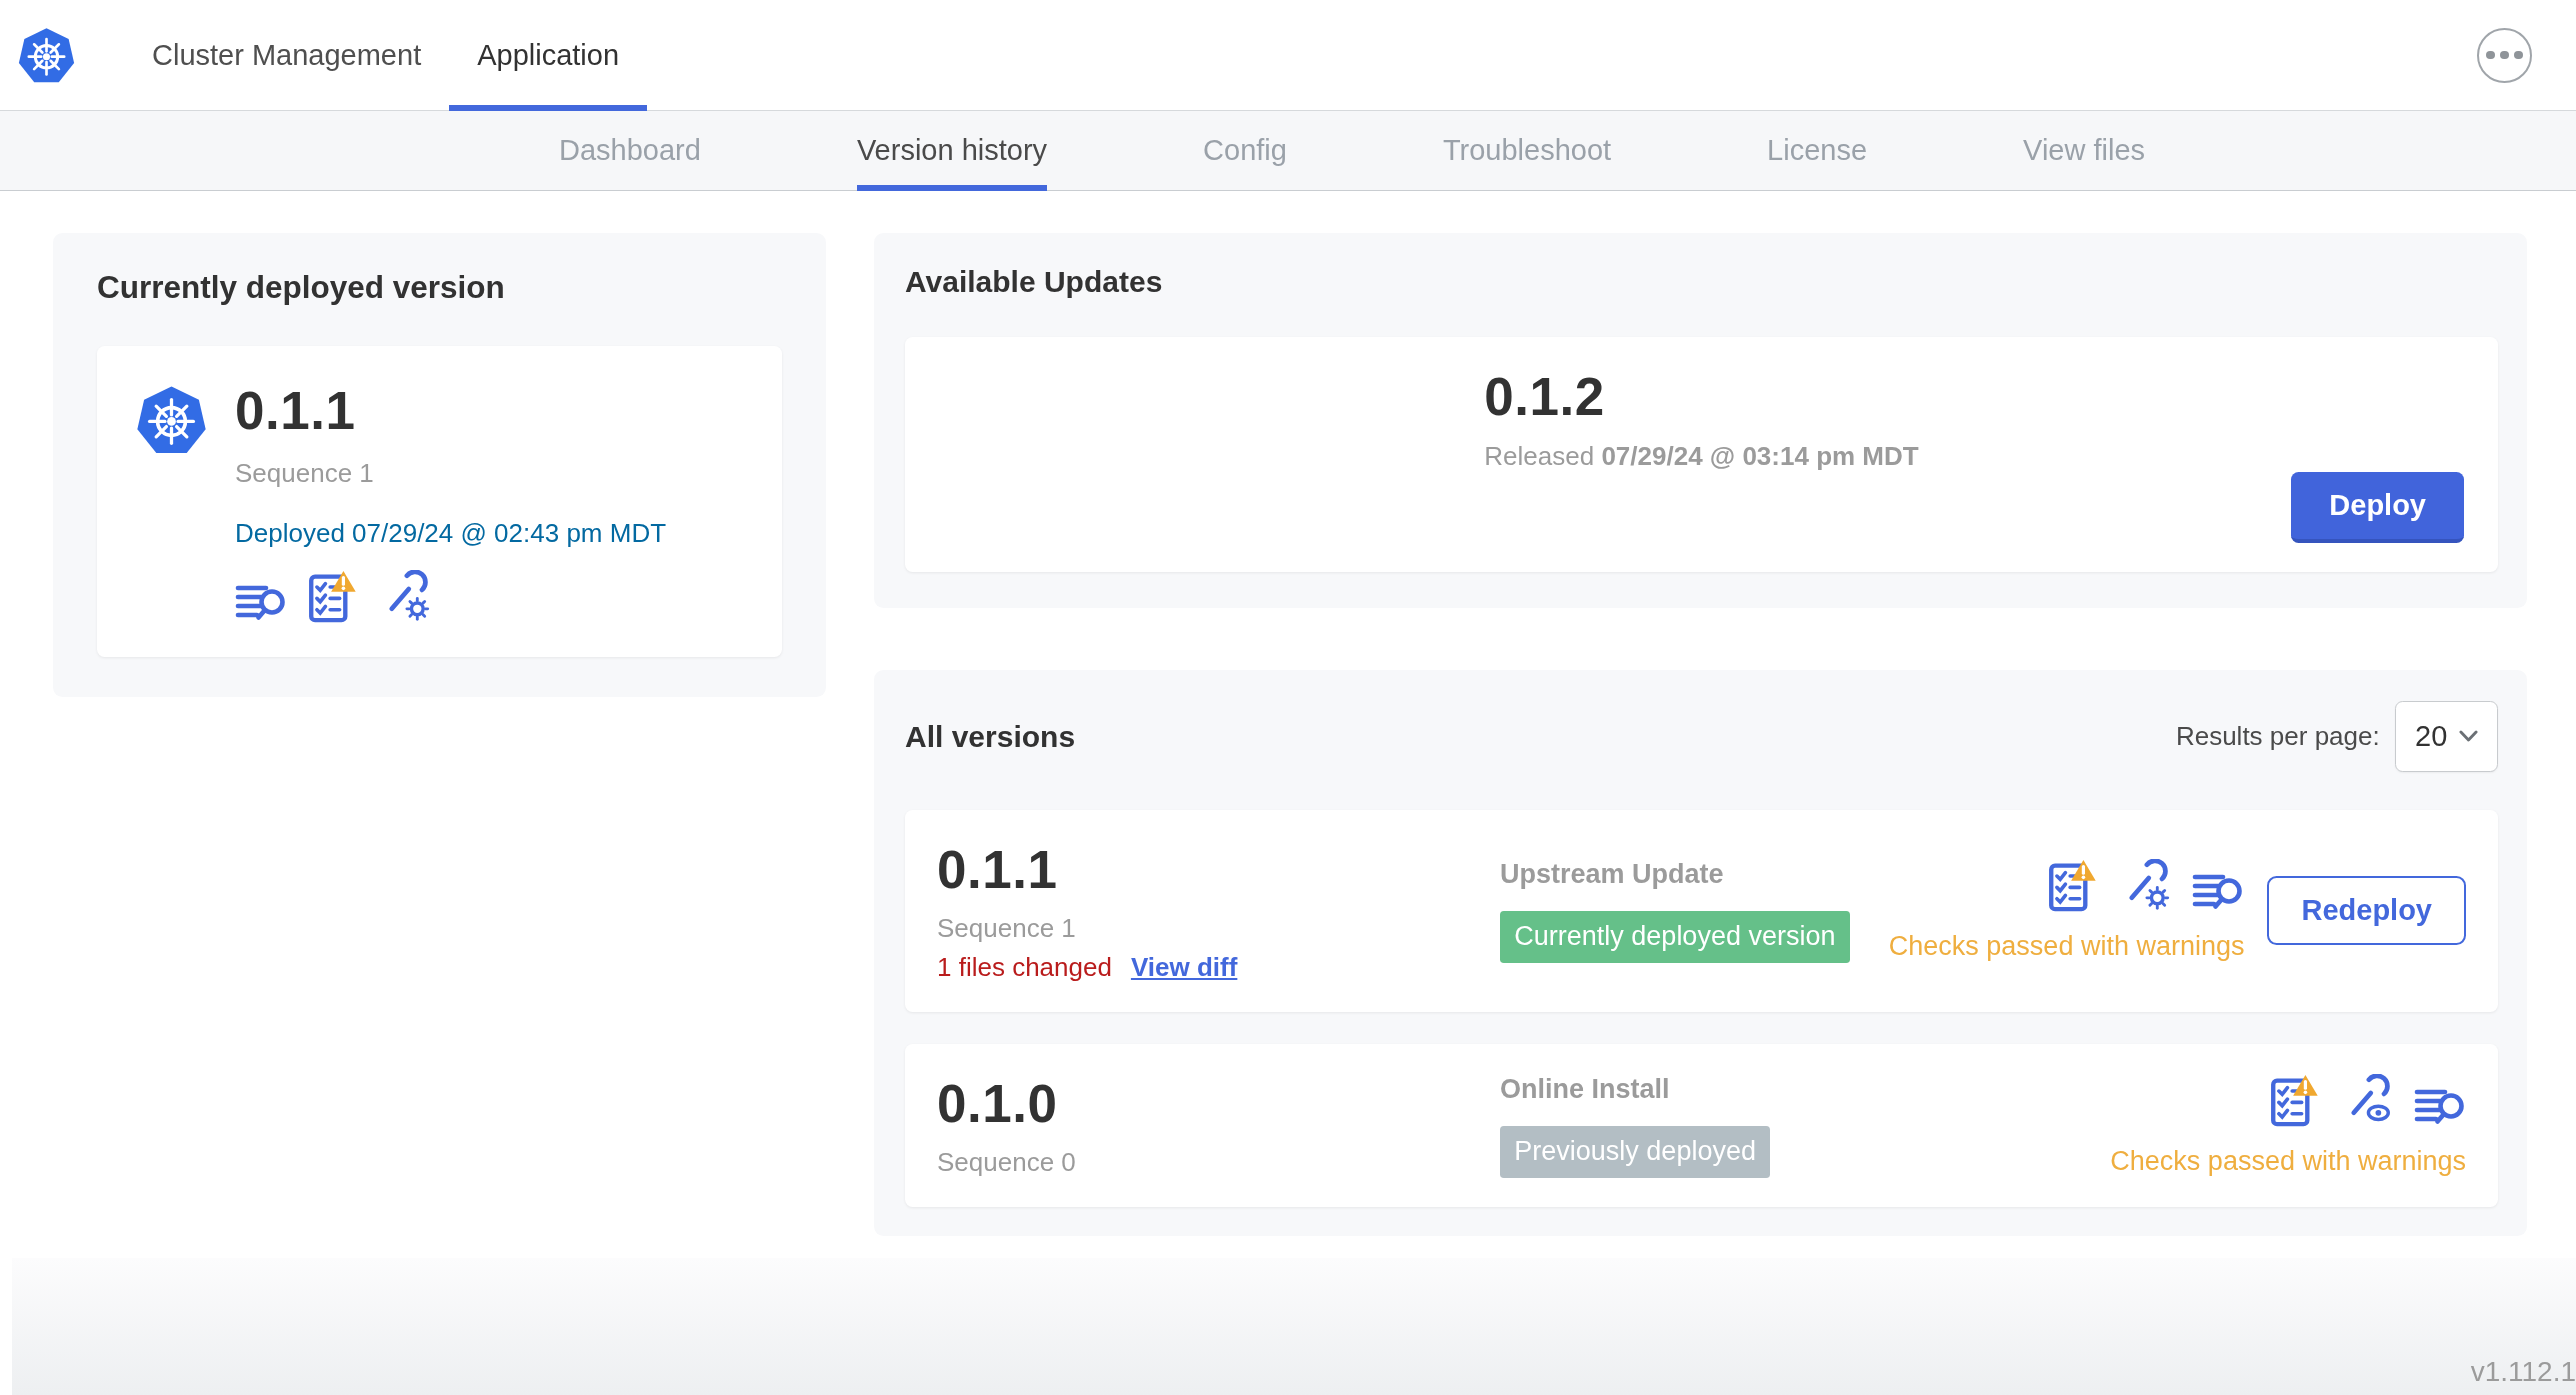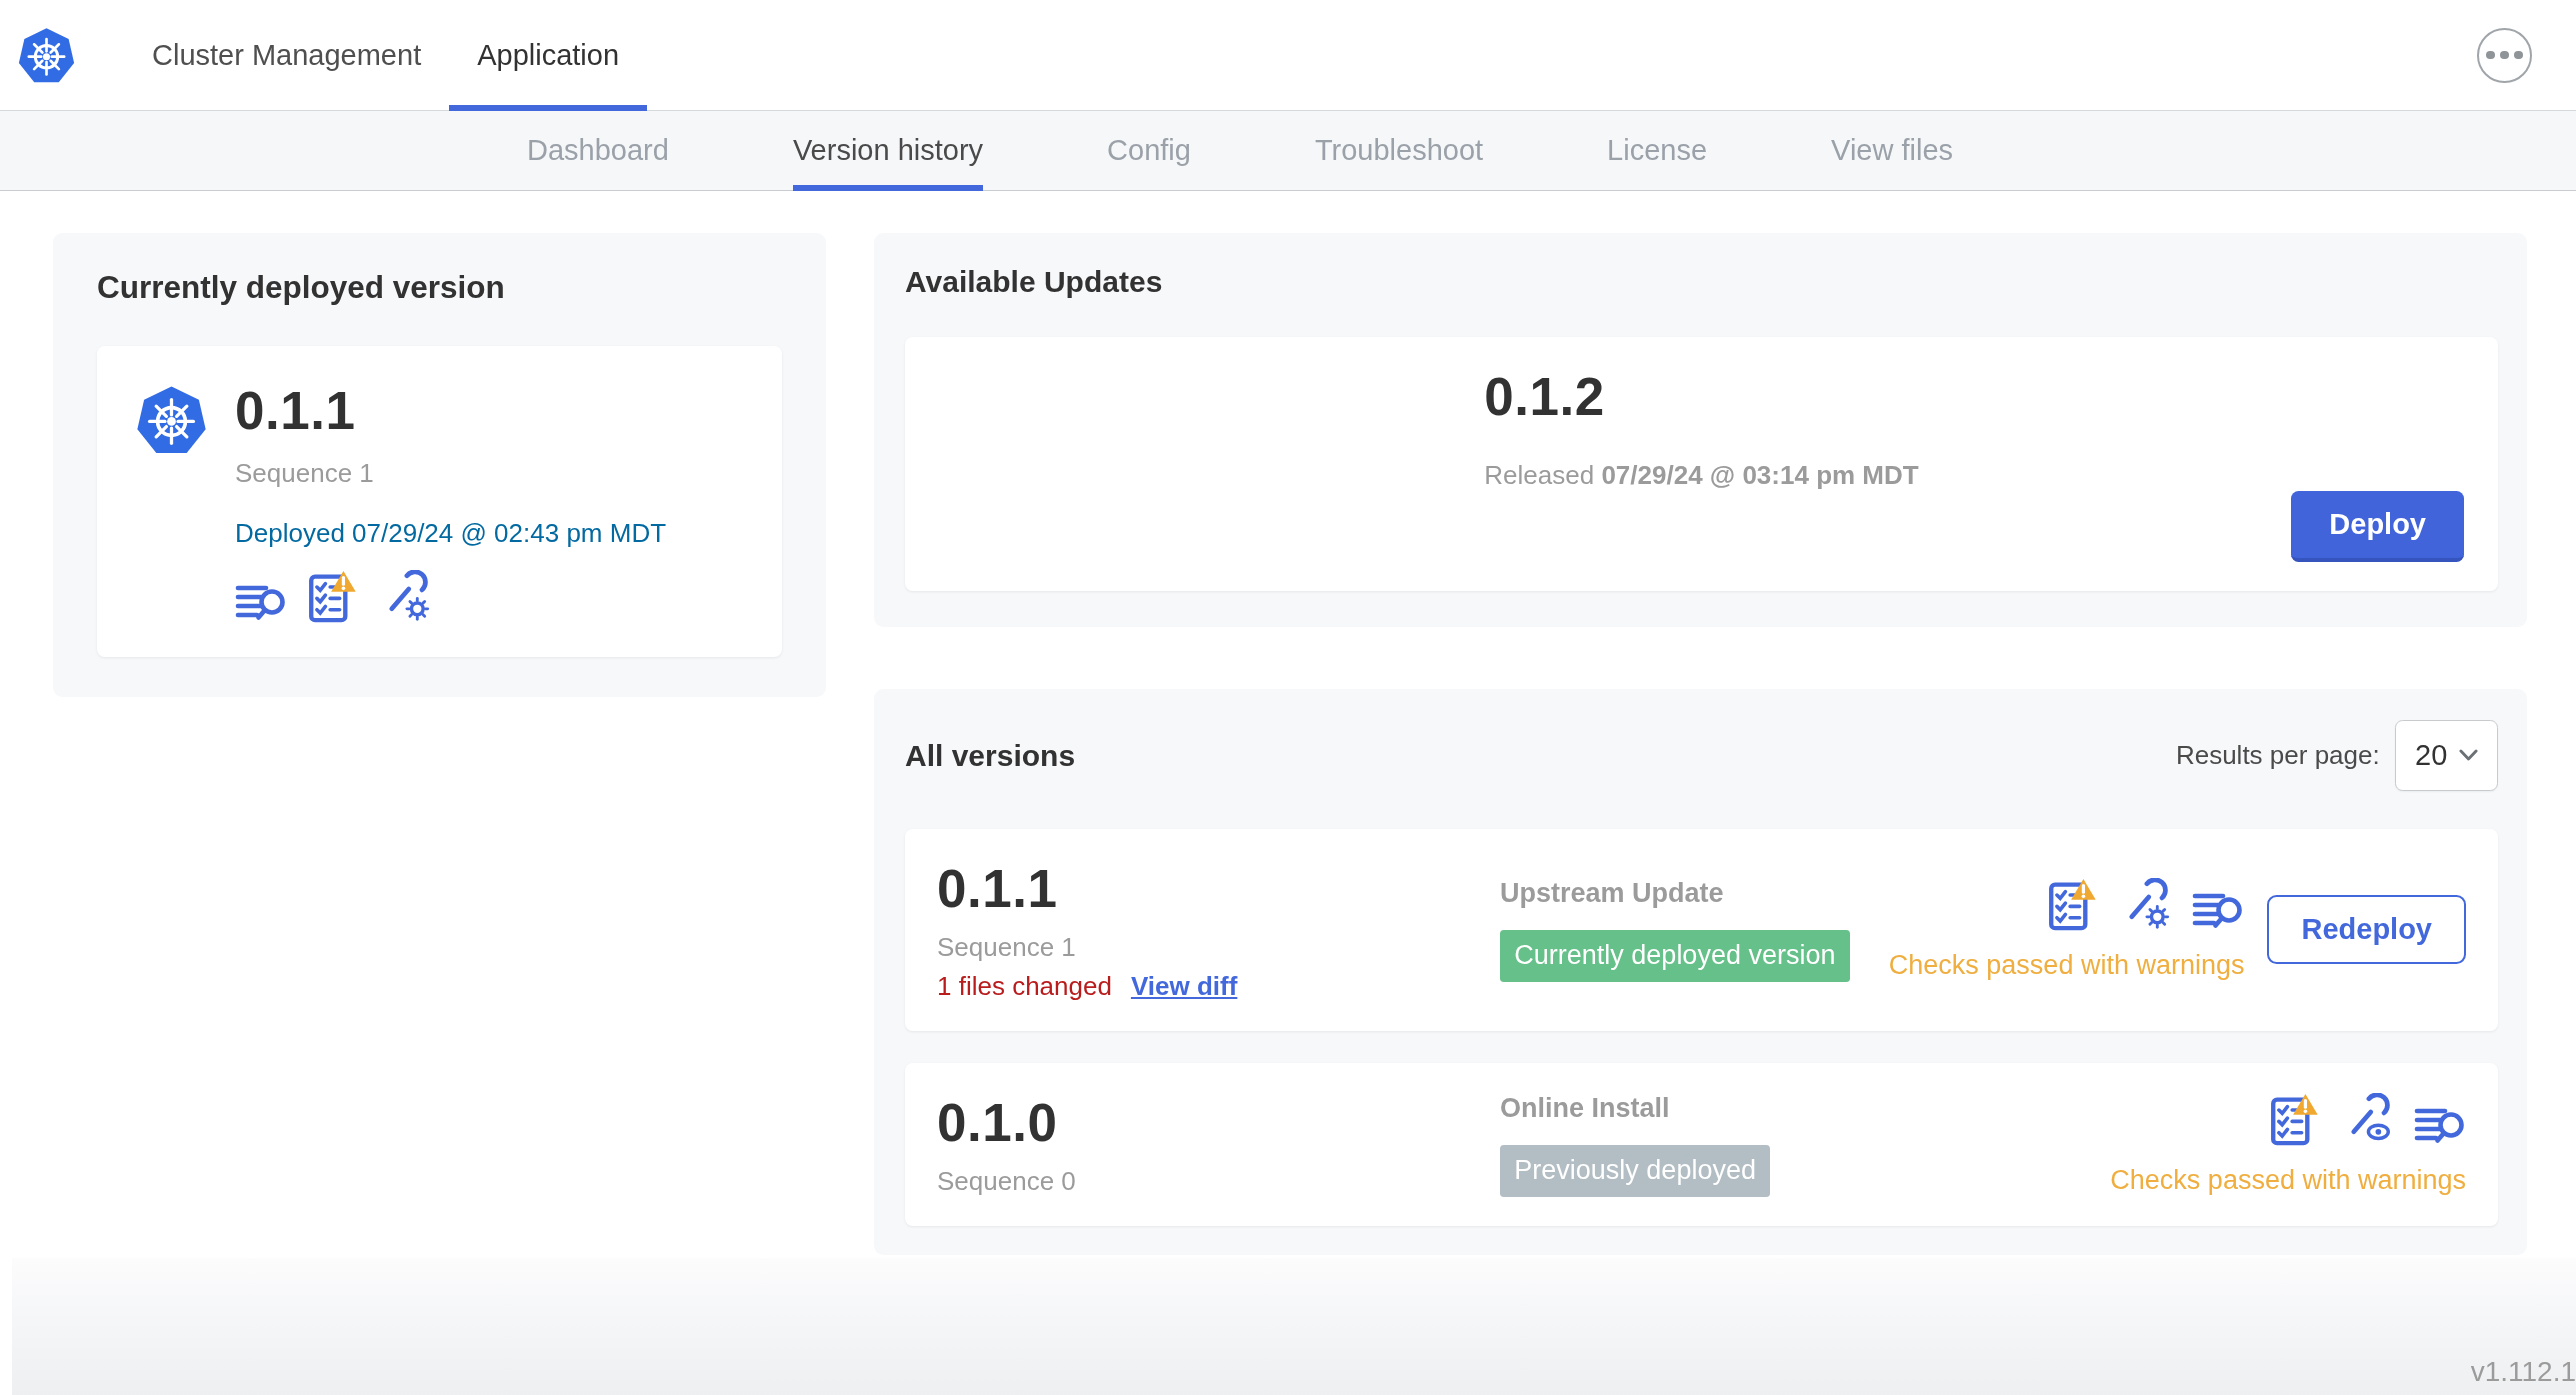--- a/index.html
+++ b/index.html
@@ -30,21 +30,21 @@
     background:#fff; cursor:pointer;
   }
   .menu-btn i { width:8.6px; height:8.6px; border-radius:50%; background:#8f9499; }
 
   
   .subnav {
     height:80px; background:#f6f7f9; border-bottom:1px solid #c9cdd1;
     display:flex; align-items:stretch; padding-left:527px; gap:124px;
   }
   .subnav-tab {
-    display:flex; align-items:center; font-size:29px; color:#9aa1a9; position:relative; cursor:pointer;
+    display:flex; align-items:center; font-size:29px; color:#9aa1a9; position:relative; cursor:pointer;margin-left:32px;
   }
   .subnav-tab.active { color:#4a4a4a; font-weight:500; }
   .subnav-tab.active::after {
     content:""; position:absolute; left:0; right:0; bottom:-1px; height:5.7px; background:#4368dc;
   }
 
   
   .main { display:flex; align-items:flex-start; gap:48px; padding:42px 49px 0 53px; }
   .gray-card { background:#f7f8fa; border-radius:9.5px; }
 
@@ -61,21 +61,21 @@
   .deployed-date { font-size:26px; color:#0369a1; margin-top:29px; }
   .icon-row { display:flex; align-items:flex-end; gap:21px; margin-top:21px; }
   .icon-btn { display:inline-flex; cursor:pointer; background:none; border:none; padding:0; }
 
   
   .right-col { flex:1; display:flex; flex-direction:column; gap:62px; }
 
   .updates-card { padding:32px 29px 36px 31px; }
   .updates-card .section-title { font-size:30px; margin-bottom:38px; }
   .update-inner { padding:29px 34px; display:flex; align-items:center;flex-direction:column; }
-  .released-line { font-size:26px; color:#9b9b9b; margin-top:33px; }
+  .released-line { font-size:26px; color:#9b9b9b; margin-top:14px; }
   .released-line b { font-weight:700; }
   .btn-primary {
     margin-left:auto; background:#4164db; color:#fff; font-size:29px; font-weight:700;
     font-family:inherit; padding:17px 38px; border:none; border-bottom:4.8px solid #3554be;
     border-radius:7.6px; cursor:pointer;
   }
 
   .allversions-card { padding:31px 29px 29px 31px; }
   .av-header { display:flex; align-items:center; margin-bottom:38px; }
   .av-header .section-title { font-size:30px; }

